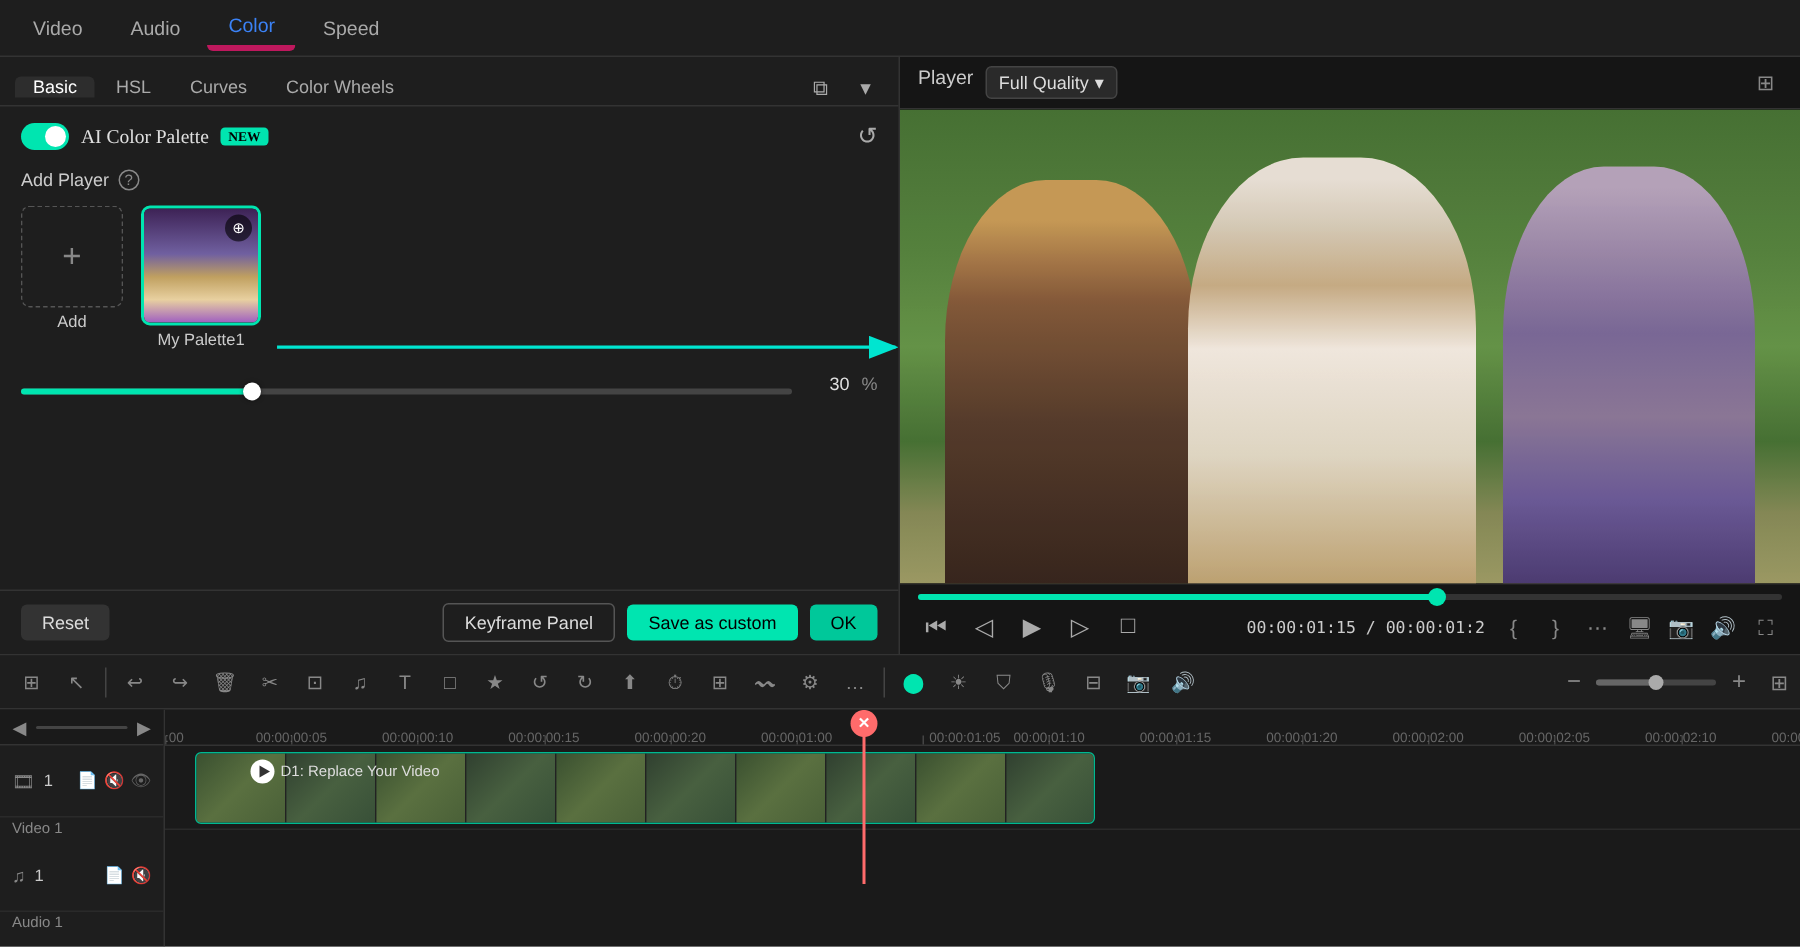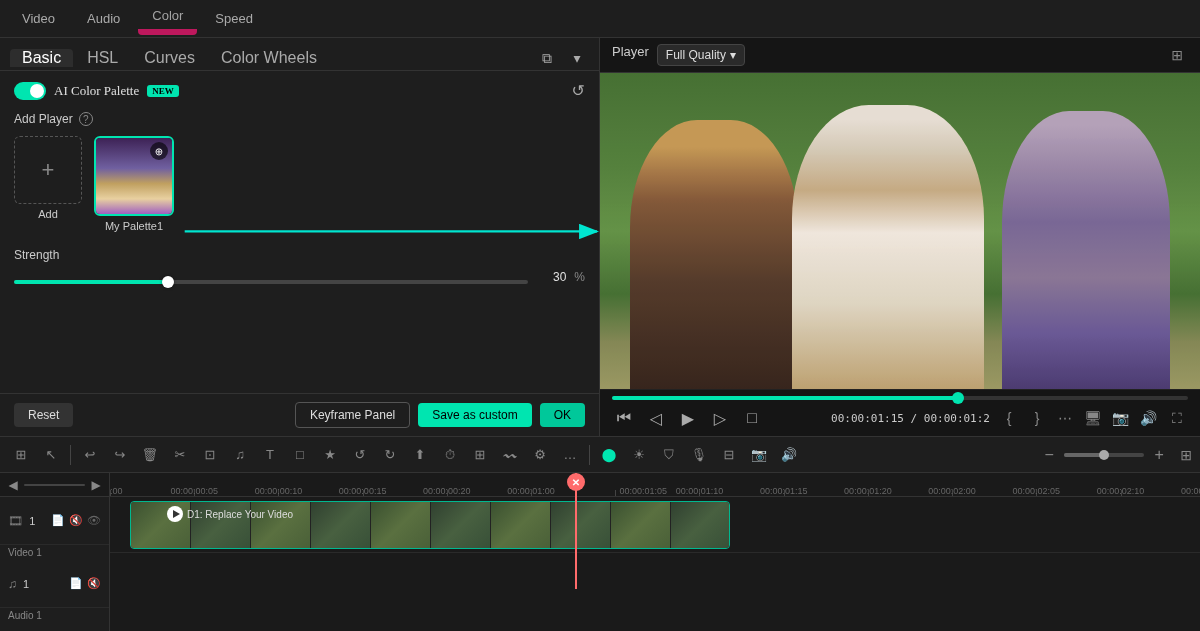--- a/index.html
+++ b/index.html
@@ -27,22 +27,22 @@
       flex-shrink: 0;
     }
     .top-tab {
       padding: 6px 14px;
       border-radius: 4px;
       cursor: pointer;
       color: #aaa;
       font-size: 13px;
     }
     .top-tab.active {
-      color: #a3a3a3;
-      border-bottom: 6px solid #be185d;
+      color: #3b82f6;
+      border-bottom: 4px solid #be185d;
     }
 
     
     .main-content {
       display: flex;
       flex: 1;
       overflow: hidden;
     }
 
     
@@ -62,21 +62,21 @@
       gap: 2px;
       align-items: center;
       border-bottom: 1px solid #333;
       flex-shrink: 0;
     }
     .sub-tab {
       padding: 0 12px;
       border-radius: 4px 4px 0 0;
       cursor: pointer;
       color: #aaa;
-      font-size: 16px;
+      font-size: 12px;
     }
     .sub-tab.active {
       background: #2d2d2d;
       color: #fff;
     }
     .sub-tabs-right {
       margin-left: auto;
       display: flex;
       gap: 6px;
       align-items: center;
@@ -838,21 +838,20 @@
         <div class="palette-item">
           <div class="palette-thumb">
             <div class="palette-thumb-inner"></div>
             <div class="palette-thumb-icon">⊕</div>
           </div>
           <span class="palette-label">My Palette1</span>
         </div>
       </div>
 
       <div class="strength-row">
-        <div class="strength-label">Strength</div>
         <div class="slider-row">
           <div class="slider-track">
             <div class="slider-fill"></div>
             <div class="slider-thumb"></div>
           </div>
           <span class="slider-value">30</span>
           <span class="percent-sign">%</span>
         </div>
       </div>
 

